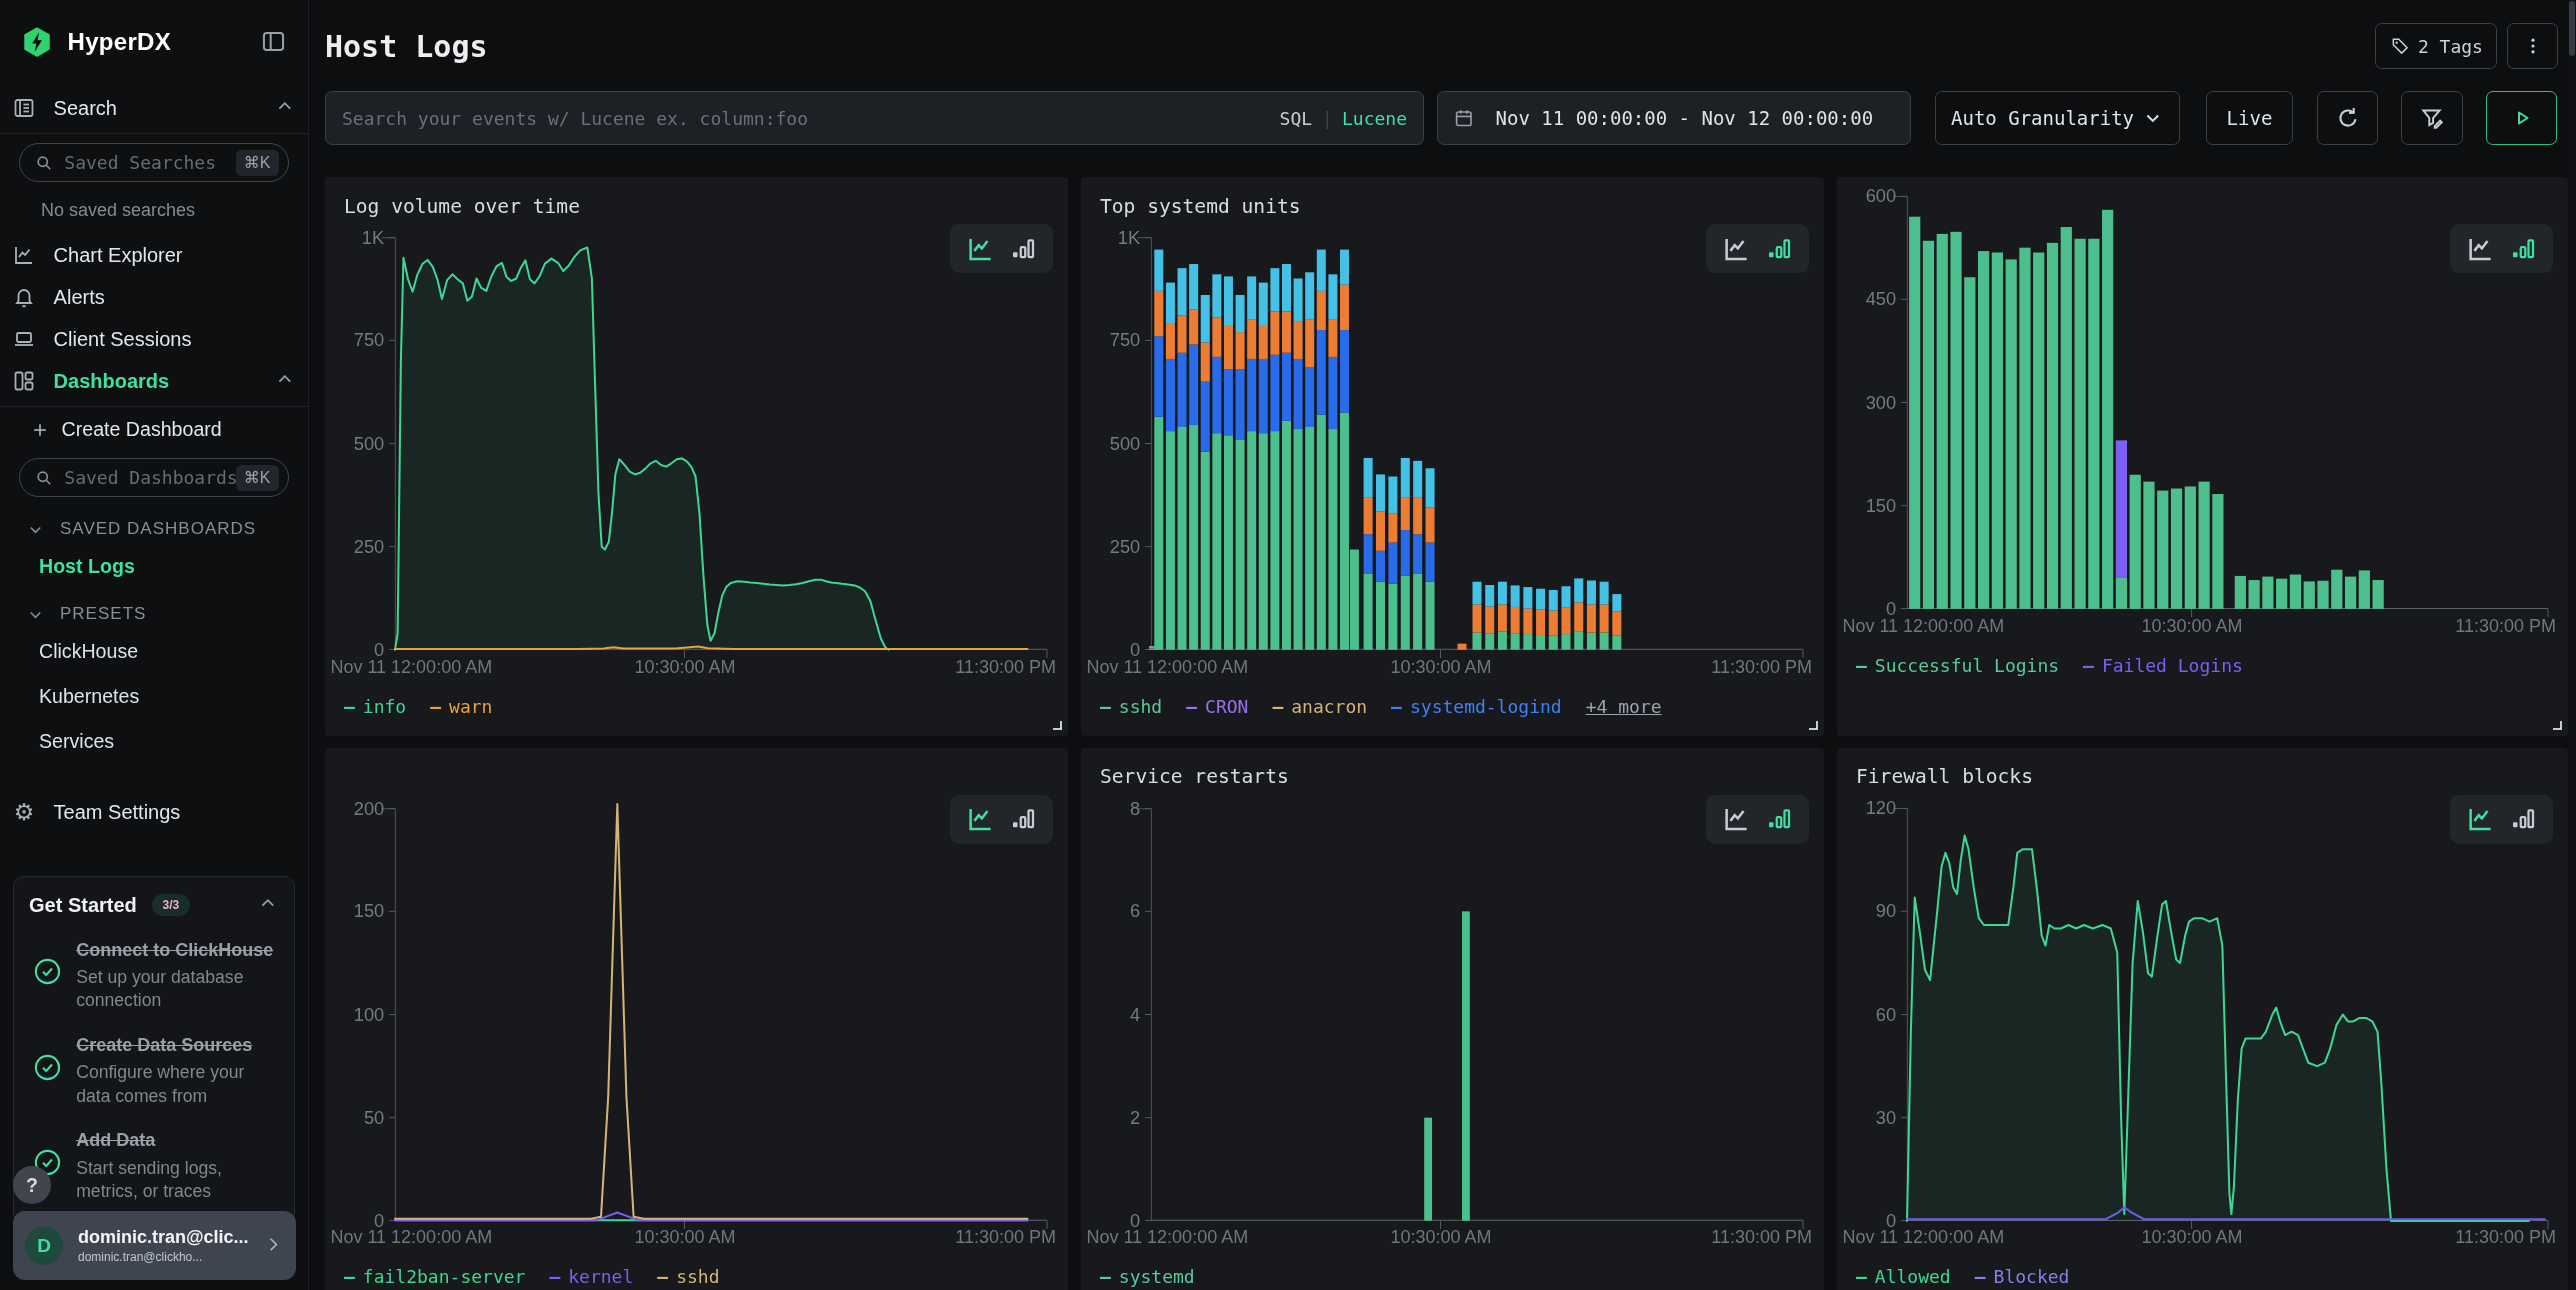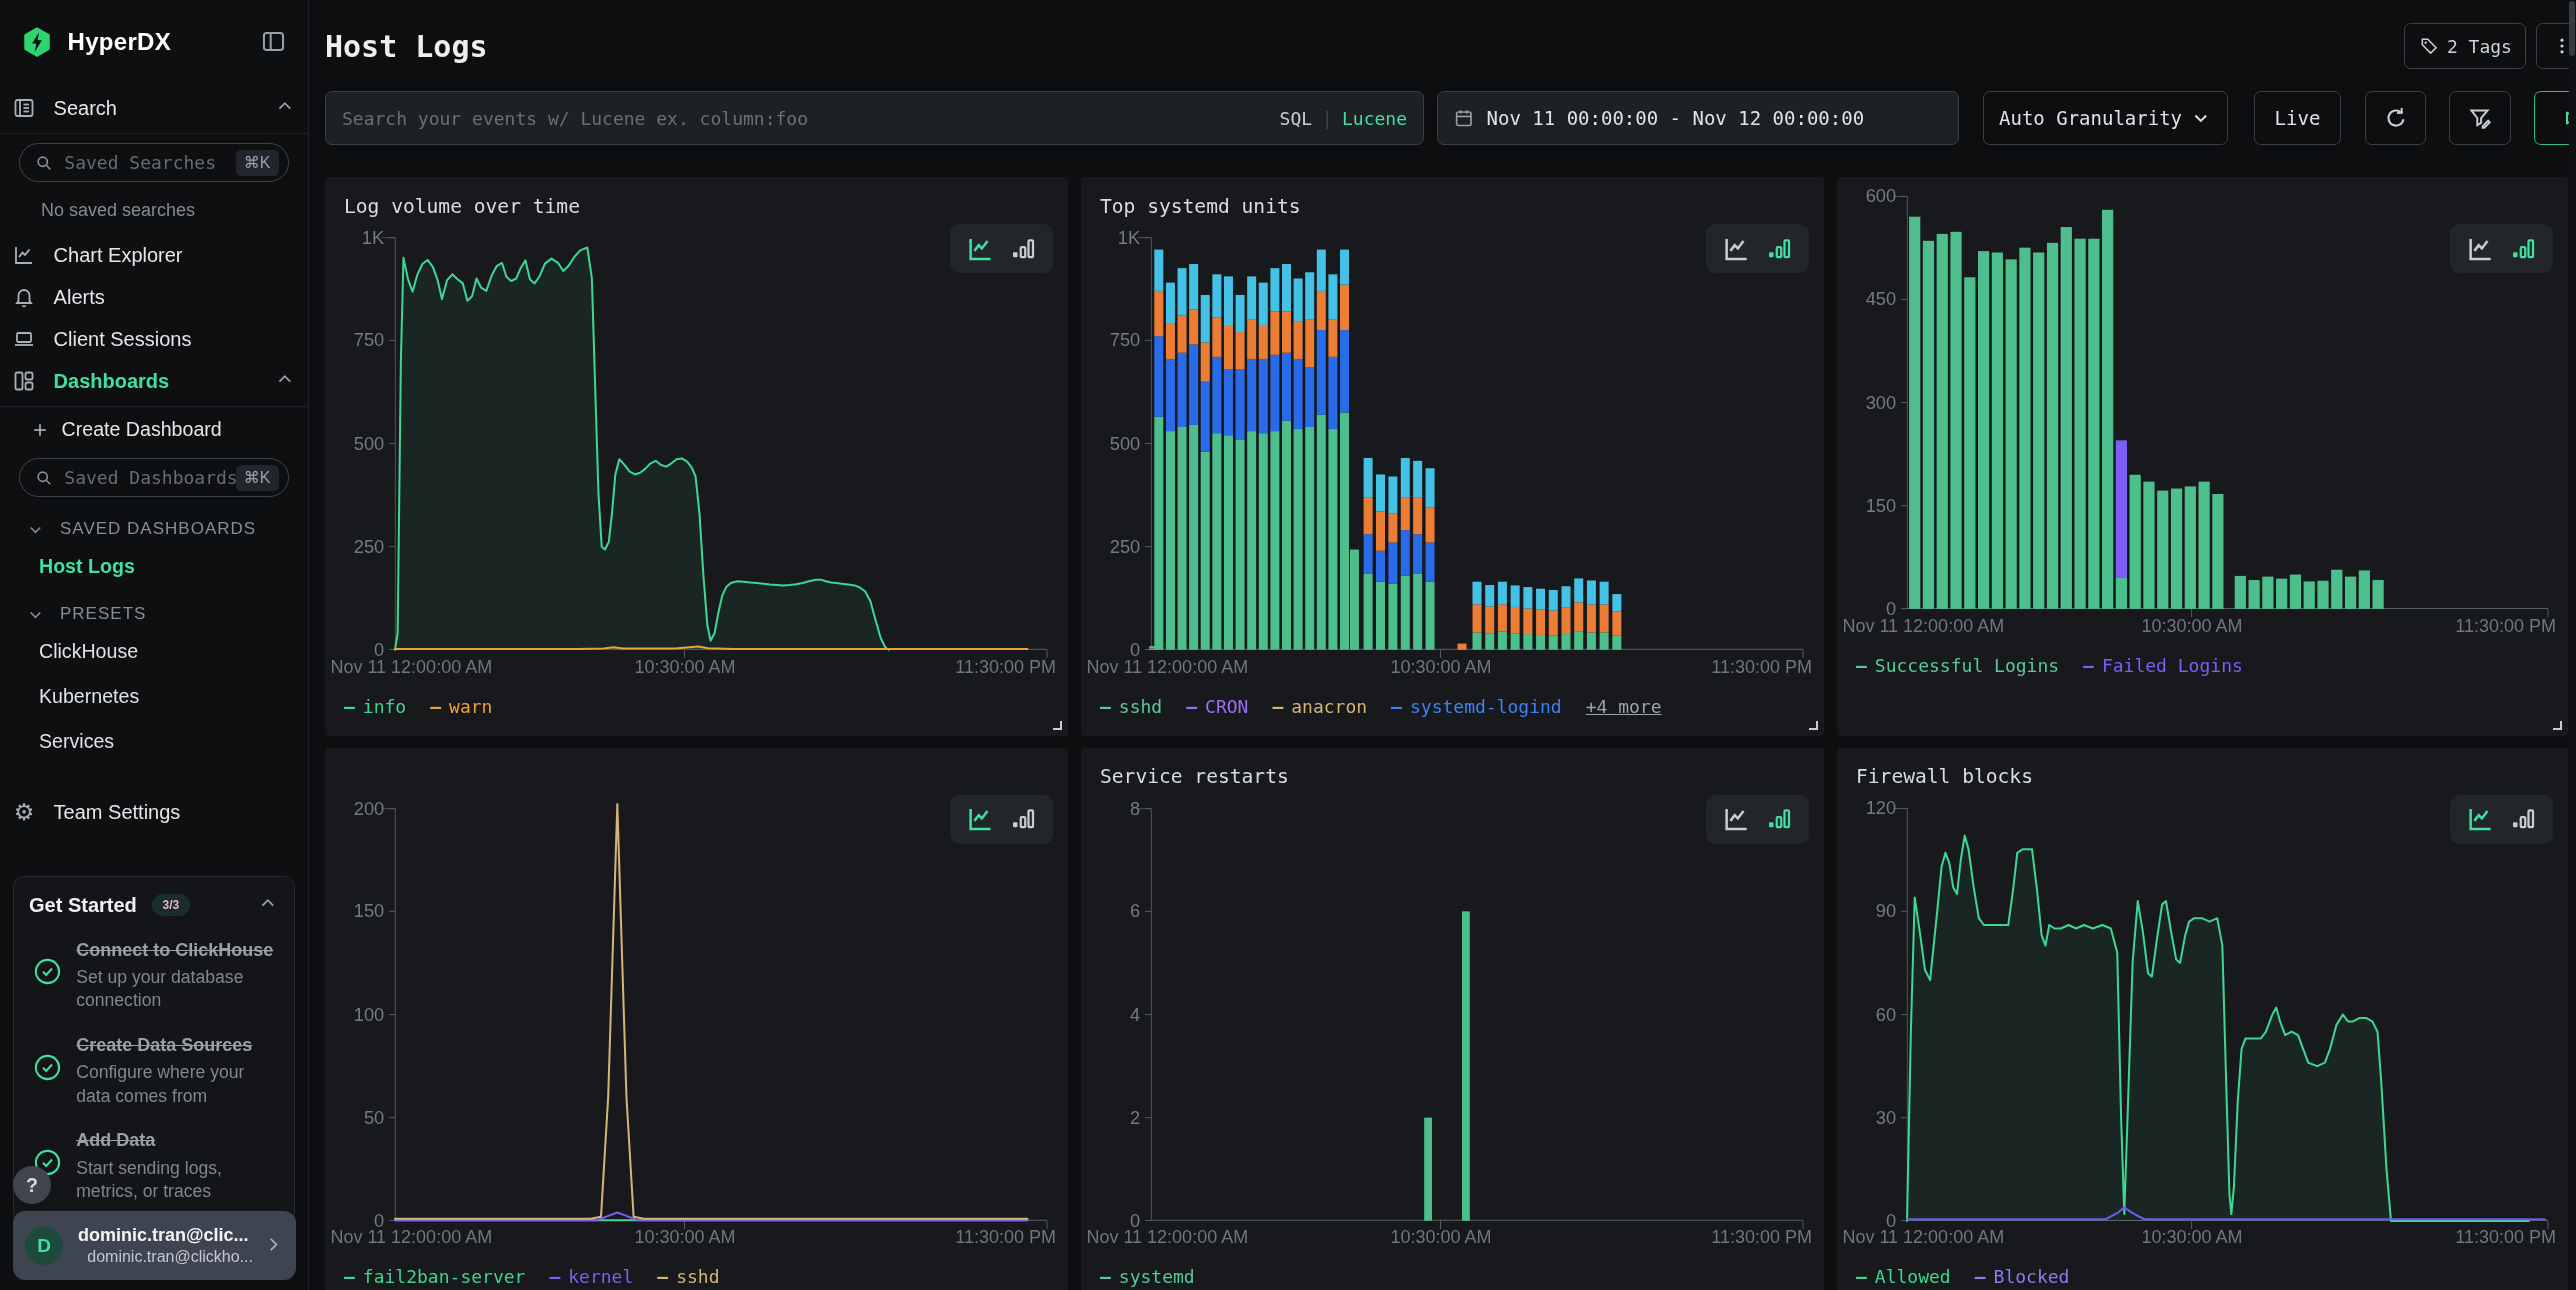--- a/index.html
+++ b/index.html
@@ -44,21 +44,21 @@
   .gs-step-title { font-size:18px; font-weight:bold; color:#9aa0a8; text-decoration:line-through; line-height:1.3; }
   .gs-step-desc { font-size:17.6px; color:#81878f; line-height:1.32; margin-top:4px; }
   .help-fab { position:absolute; left:13px; top:1166px; width:38px; height:38px; border-radius:50%;
     background:#40454e; color:#d5d9de; font-size:19.6px; font-weight:bold; display:flex; align-items:center; justify-content:center; cursor:pointer; z-index:3; }
   .user-chip { position:absolute; left:13px; top:1211px; width:283px; height:69px; background:#3f4550;
     border-radius:12px; display:flex; align-items:center; padding:0 10.8px 0 12px; cursor:pointer; z-index:2; }
   .avatar { width:38px; height:38px; border-radius:50%; background:#1d4a3c; color:#3fe0a0; font-weight:bold;
     font-size:19px; display:flex; align-items:center; justify-content:center; margin-right:15px; flex:none; }
   .user-lines { flex:1; min-width:0; }
   .user-name { font-size:18px; font-weight:bold; color:#f2f4f6; white-space:nowrap; overflow:hidden; }
-  .user-email { font-size:16px; color:#c3c8cf; white-space:nowrap; overflow:hidden; margin-top:2px;text-align:center; }
+  .user-email { font-size:12px; color:#c3c8cf; white-space:nowrap; overflow:hidden; margin-top:2px; }
   .user-chip .chev { color:#aeb4bc; }
 
   
   #main { flex:1; position:relative; padding-left:16px; }
   .title-row { display:flex; align-items:center; margin-top:23px; padding-right:17.6px; }
   .page-title { font-family:"DejaVu Sans Mono",monospace; font-size:30px; font-weight:600; color:#eceef0; }
   .title-right { margin-left:auto; display:flex; gap:10px; }
   .ghost-btn { display:flex; align-items:center; gap:8px; border:1.4px solid #3d4147; border-radius:6.8px;
     height:46px; padding:0 13.5px; color:#cdd2d8; font-family:"DejaVu Sans Mono",monospace; font-size:18px; cursor:pointer; background:transparent; }
   .controls-row { display:flex; align-items:center; margin-top:22px; height:54px; }
@@ -66,21 +66,21 @@
     display:flex; align-items:center; padding:0 16px; }
   .search-box input { flex:1; min-width:0; background:transparent; border:none; outline:none;
     font-family:"DejaVu Sans Mono",monospace; font-size:18px; color:#d4d8dd; }
   .search-box input::placeholder { color:#6a7078; }
   .lang-toggle { display:flex; align-items:center; gap:9.5px; font-family:"DejaVu Sans Mono",monospace; font-size:18px; }
   .lang-sql { color:#c9ced4; cursor:pointer; }
   .lang-div { color:#40454c; }
   .lang-lucene { color:#3fe0a0; cursor:pointer; }
   .ctl { height:54px; display:flex; align-items:center; font-family:"DejaVu Sans Mono",monospace;
     font-size:19px; color:#dfe2e6; border:1.4px solid #3b4047; border-radius:6.8px; cursor:pointer; background:transparent; }
-  .date-btn { width:522px; margin-left:13px; padding:12px 15px; gap:12px; background:#1d2024; }
+  .date-btn { width:474px; margin-left:13px; padding:12px 15px; gap:21px; background:#1d2024; }
   .gran-btn { width:245px; margin-left:24px; padding:0 15px; justify-content:space-between; }
   .live-btn { width:87px; margin-left:26px; justify-content:center; }
   .icon-btn { width:61px; margin-left:24px; justify-content:center; color:#c9ced4; }
   .filter-btn { width:62px; margin-left:23px; }
   .play-btn { width:71px; margin-left:23px; border-color:#2fbf82; color:#3fe0a0; }
 
   
   #charts-grid { display:grid; grid-template-columns:743px 743px 731px; gap:11.5px 13px; margin-top:32px; }
   .panel { position:relative; background:#17191c; border-radius:4px; height:559px; }
   .panel-title { font-family:"DejaVu Sans Mono",monospace; font-size:19.6px; color:#d9dde2; padding:17.6px 0 0 19px; height:41px; }

